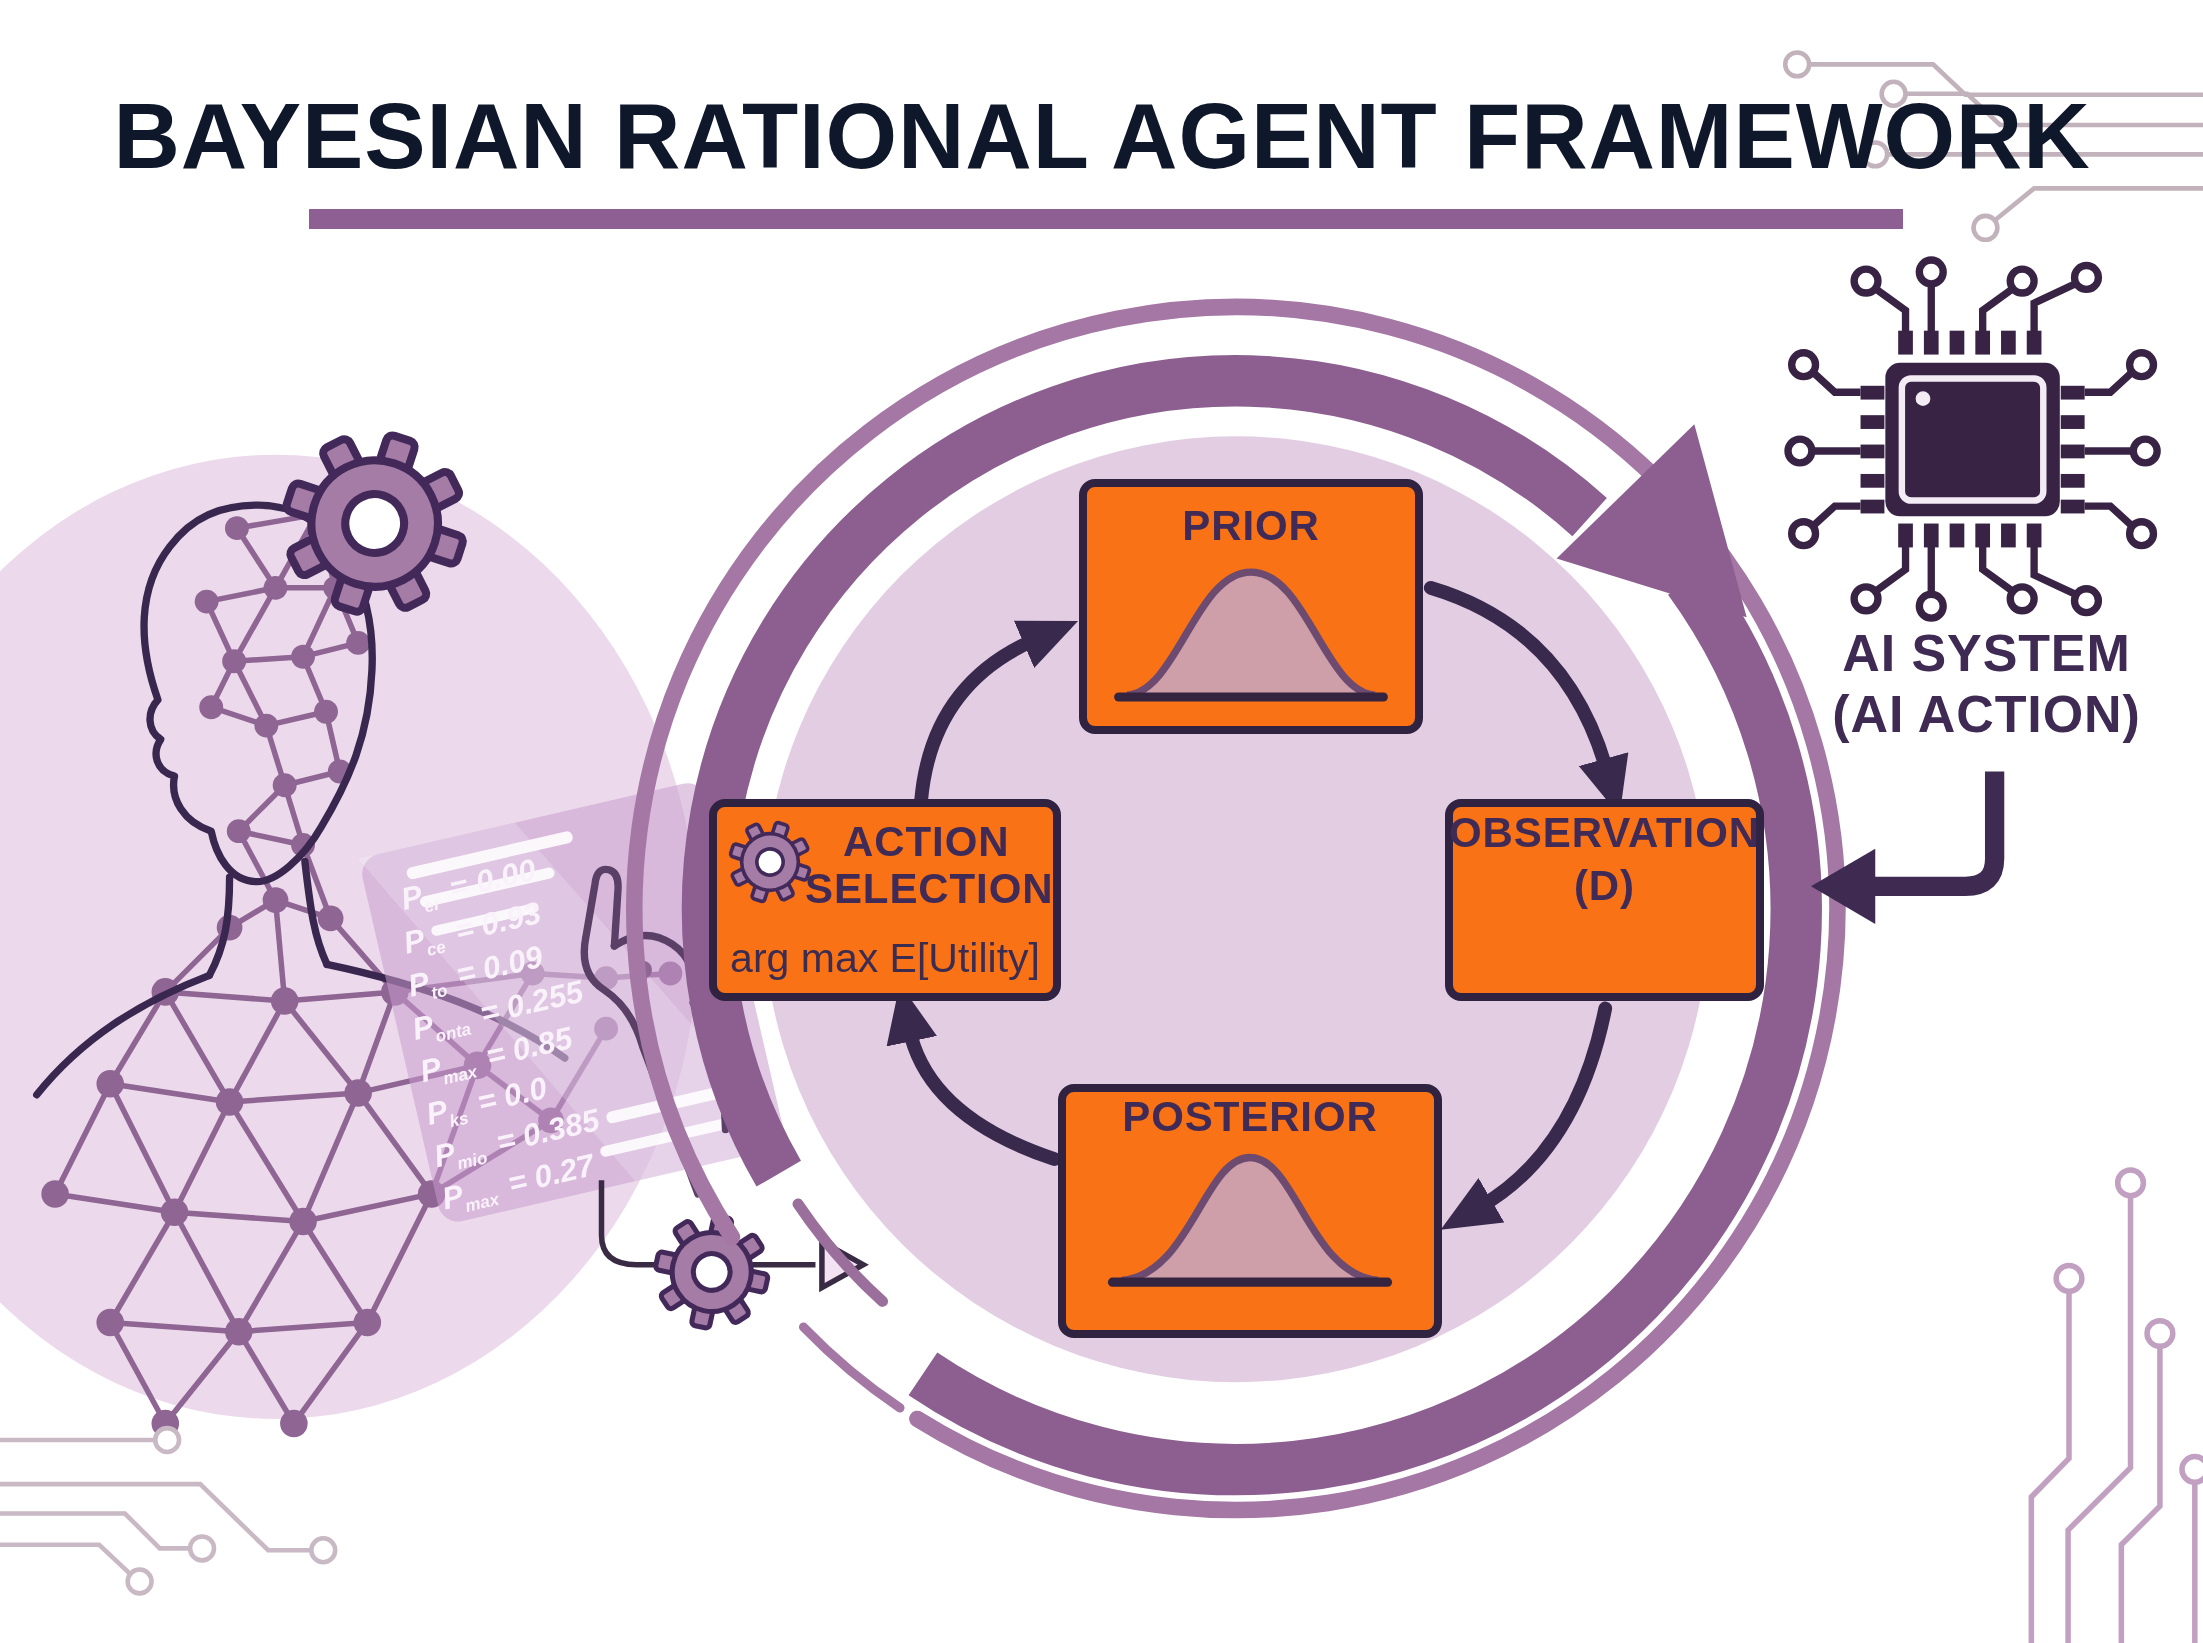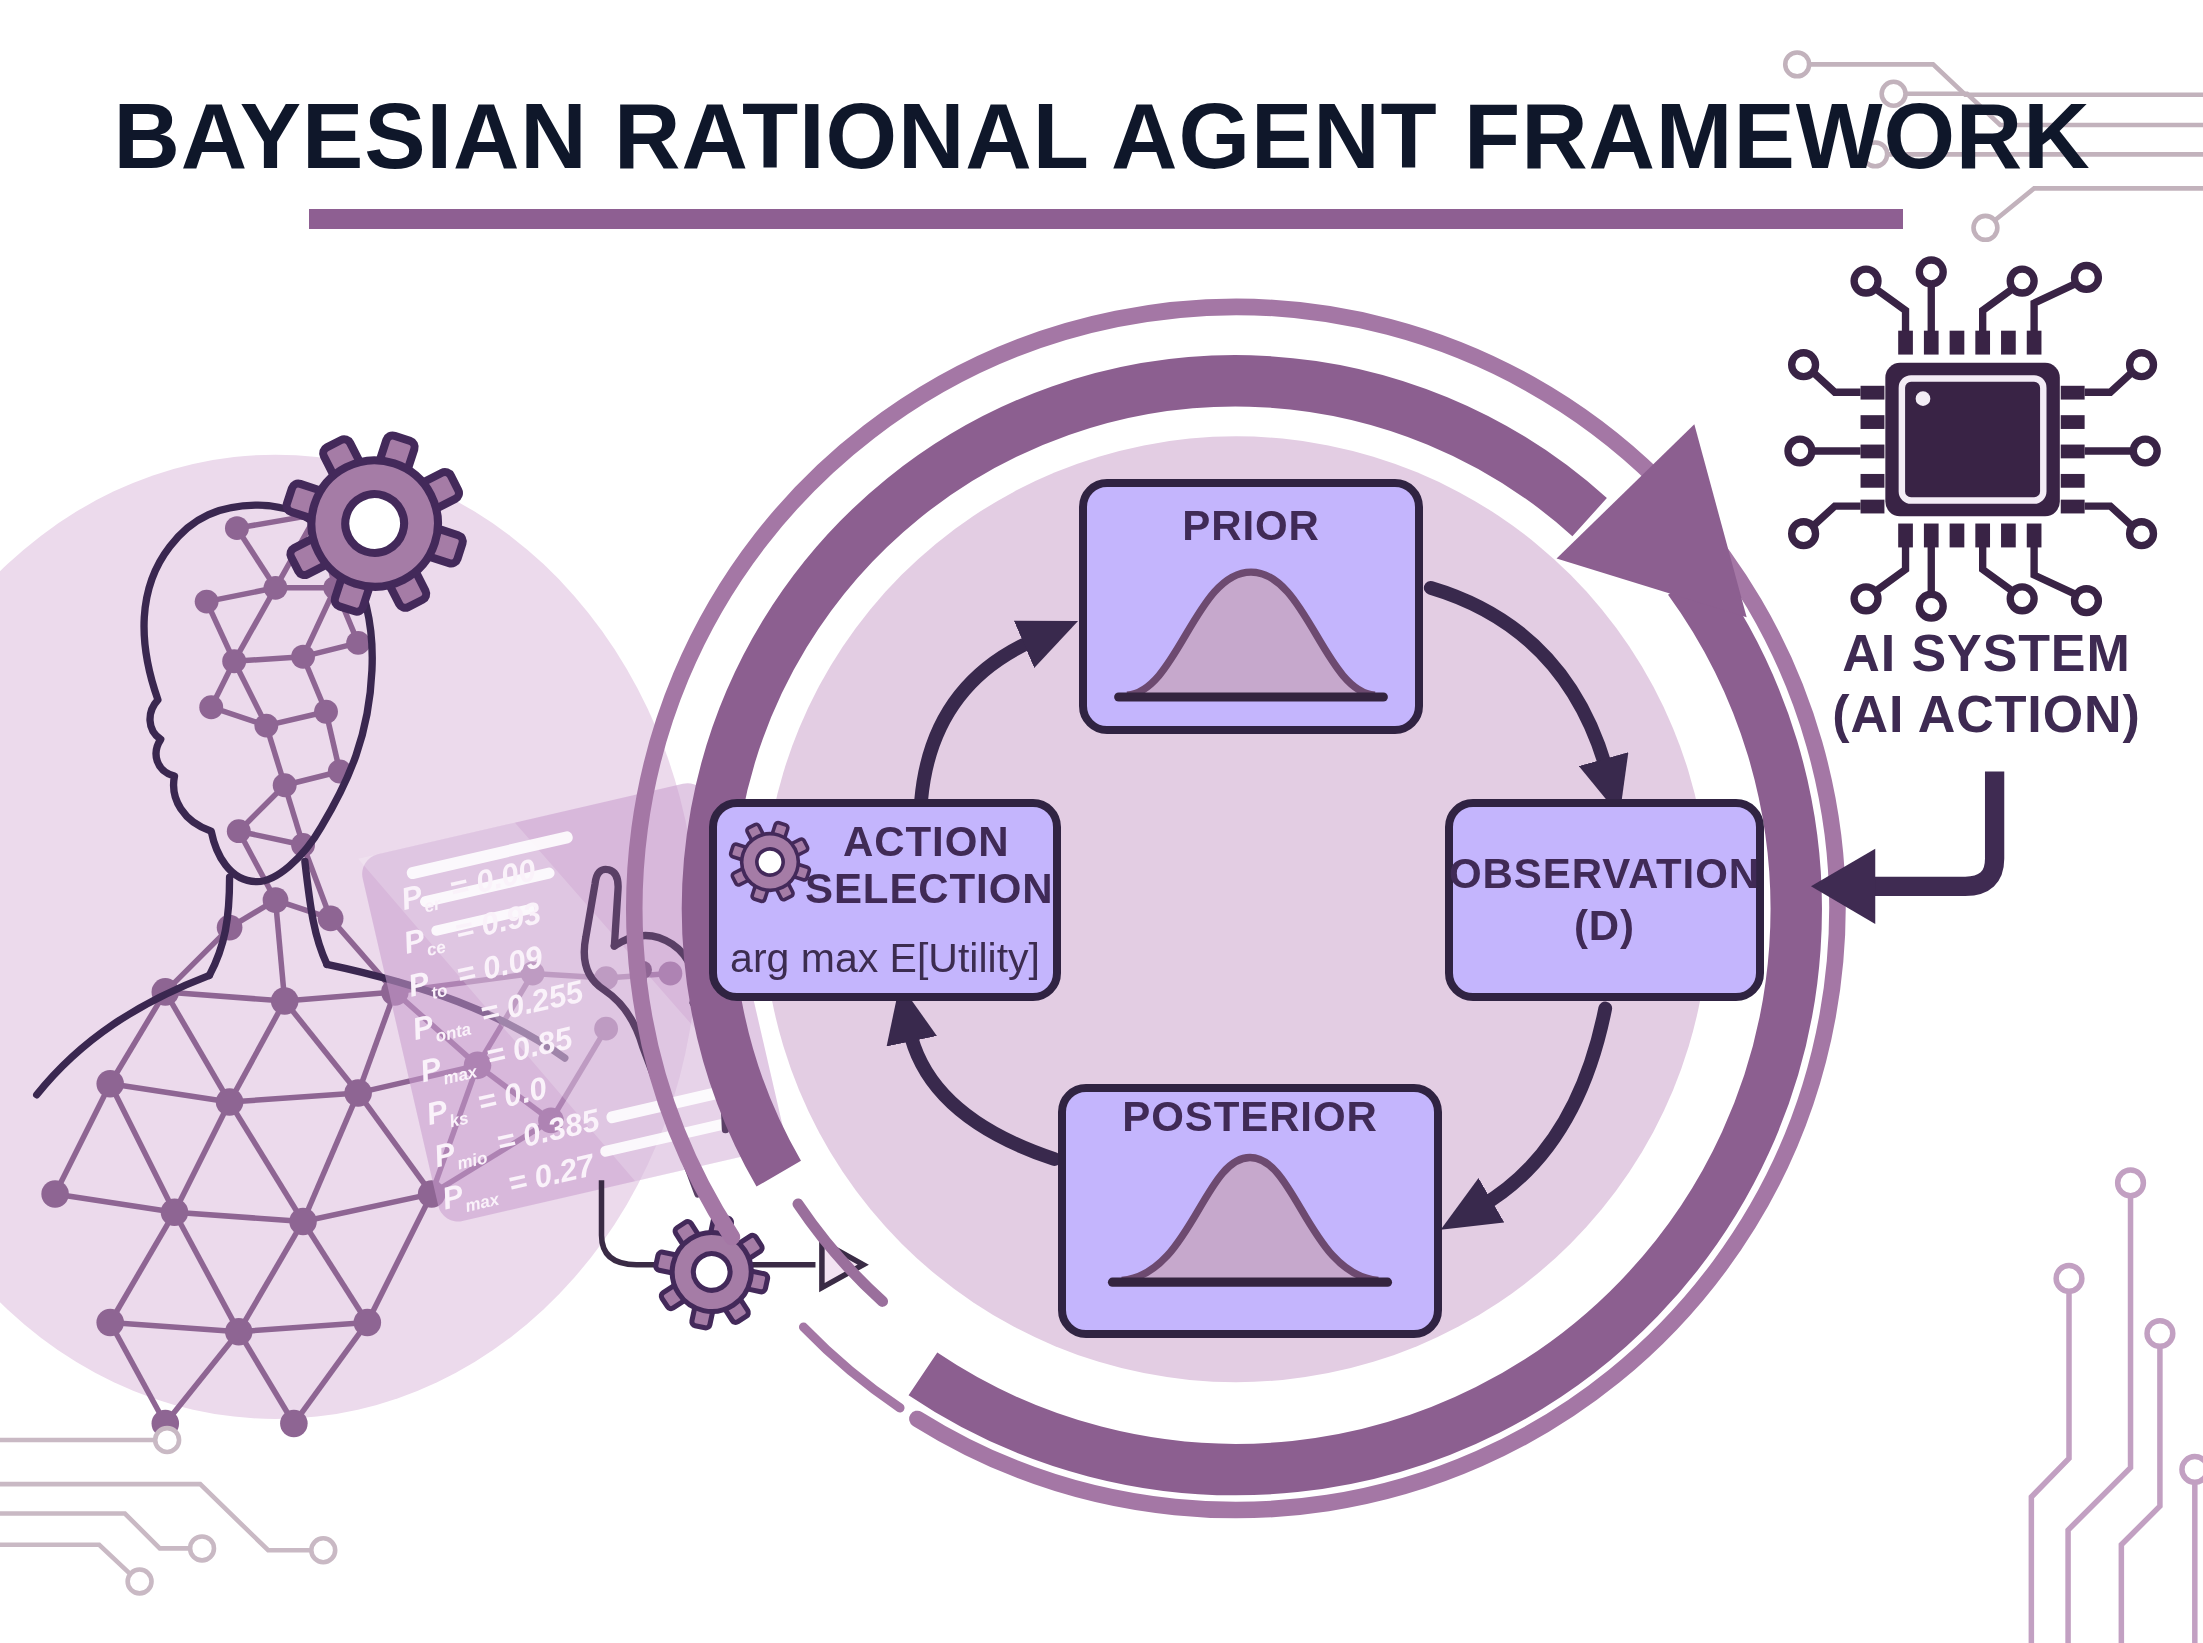--- a/index.html
+++ b/index.html
@@ -7,28 +7,28 @@
          font-family:"Liberation Sans",sans-serif;}
   svg{display:block;}
   .layer{position:absolute;left:0;top:0;}
 
   
   .title{position:absolute;top:84px;left:50%;transform:translateX(-50%);
          font-size:92px;font-weight:700;letter-spacing:0.9px;color:#0f172a;white-space:nowrap;}
   .title-underline{position:absolute;left:309px;top:209px;width:1594px;height:20px;background:#8e5f92;}
 
   
-  .node-box{position:absolute;background:#c4b5fd;border:8.3px solid #302342;border-radius:28px;
+  .node-box{position:absolute;background:#f97316;border:8.3px solid #302342;border-radius:16px;
             box-sizing:border-box;color:#402a56;}
   .box-title{font-size:42px;font-weight:700;letter-spacing:0.9px;text-align:center;color:#402a56;}
   .prior-box{left:1079px;top:479px;width:344px;height:255px;}
   .prior-box .box-title{margin-top:14.7px;}
   .curve-holder{display:flex;justify-content:center;}
   .observation-box{left:1445px;top:799px;width:319px;height:202px;display:flex;flex-direction:column;
-                   justify-content:center;align-items:center;line-height:1.25;}
+                   justify-content:flex-start;align-items:center;line-height:1.25;}
   .posterior-box{left:1058px;top:1084px;width:384px;height:254px;}
   .posterior-box .box-title{margin-top:1px;}
   .action-box{left:709px;top:799px;width:352px;height:202px;padding-left:16px;}
   .action-titles{position:absolute;left:88px;right:5.5px;top:11px;text-align:center;line-height:1.12;}
   .action-gear{position:absolute;left:11px;top:13px;}
   .action-formula{position:absolute;left:0;right:0;bottom:11px;text-align:center;
                   font-size:41px;font-weight:400;color:#3c2c50;}
 
   
   .ai-label{position:absolute;left:1803px;top:623px;width:367px;text-align:center;

